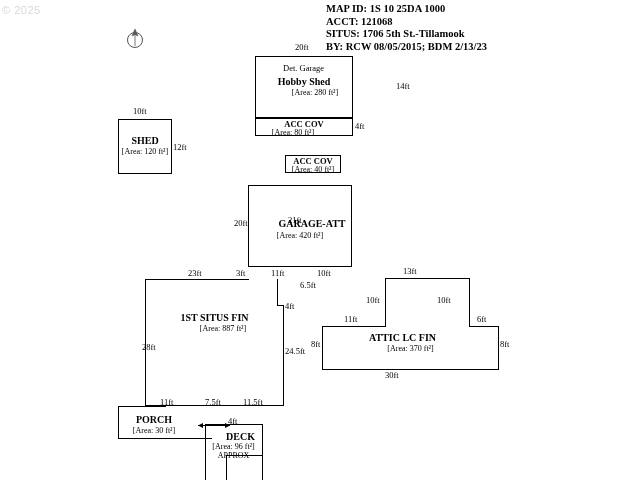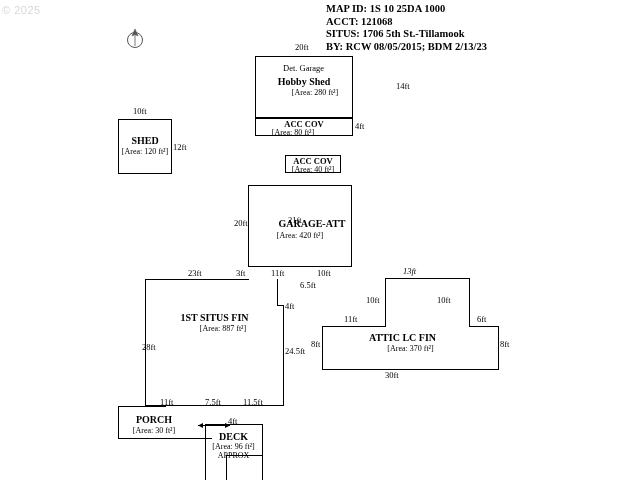--- a/index.html
+++ b/index.html
@@ -175,21 +175,21 @@
 
   <div class="line hline" style="left:385px; top:278px; width:84px;"></div>
   <div class="line vline" style="left:385px; top:278px; height:48px;"></div>
   <div class="line vline" style="left:469px; top:278px; height:48px;"></div>
   <div class="line hline" style="left:322px; top:326px; width:64px;"></div>
   <div class="line hline" style="left:469px; top:326px; width:30px;"></div>
   <div class="line vline" style="left:322px; top:326px; height:43px;"></div>
   <div class="line vline" style="left:498px; top:326px; height:43px;"></div>
   <div class="line hline" style="left:322px; top:369px; width:177px;"></div>
 
-  <div class="dim" style="left:403px; top:267px;font-style:italic;">13ft</div>
+  <div class="dim" style="left:403px; top:267px;">13ft</div>
   <div class="dim" style="left:366px; top:296px;">10ft</div>
   <div class="dim" style="left:437px; top:296px;">10ft</div>
   <div class="dim" style="left:344px; top:315px;">11ft</div>
   <div class="dim" style="left:477px; top:315px;">6ft</div>
   <div class="dim" style="left:311px; top:340px;">8ft</div>
   <div class="dim" style="left:500px; top:340px;">8ft</div>
   <div class="name" style="left:322px; top:332px; width:161px;">ATTIC LC FIN</div>
   <div class="area" style="left:322px; top:344px; width:177px;">[Area: 370 ft²]</div>
   <div class="dim" style="left:385px; top:371px;text-align:center;">30ft</div>
 
@@ -206,17 +206,17 @@
       <path d="M34 3.5 L29 1 L29 6 Z" fill="#000"></path>
     </svg>
   </div>
   <div class="dim" style="left:228px; top:417px;">4ft</div>
 
   <div class="line hline" style="left:205px; top:424px; width:57px;"></div>
   <div class="line vline" style="left:205px; top:424px; height:56px;"></div>
   <div class="line vline" style="left:262px; top:424px; height:56px;"></div>
   <div class="line vline" style="left:226px; top:455px; height:25px;"></div>
   <div class="line hline" style="left:226px; top:455px; width:37px;"></div>
-  <div class="name" style="left:205px; top:431px; width:57px;">DECK</div>
+  <div class="name" style="left:205px; top:431px; width:57px;padding-left:7px;">DECK</div>
   <div class="area" style="left:200px; top:442px; width:67px;">[Area: 96 ft²]</div>
   <div class="area" style="left:205px; top:451px; width:57px;">APPROX</div>
 
 </div>
 
 </body></html>

